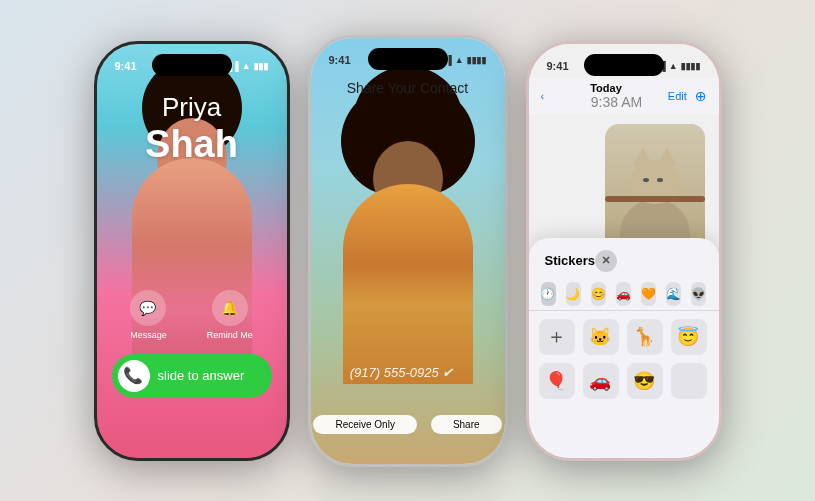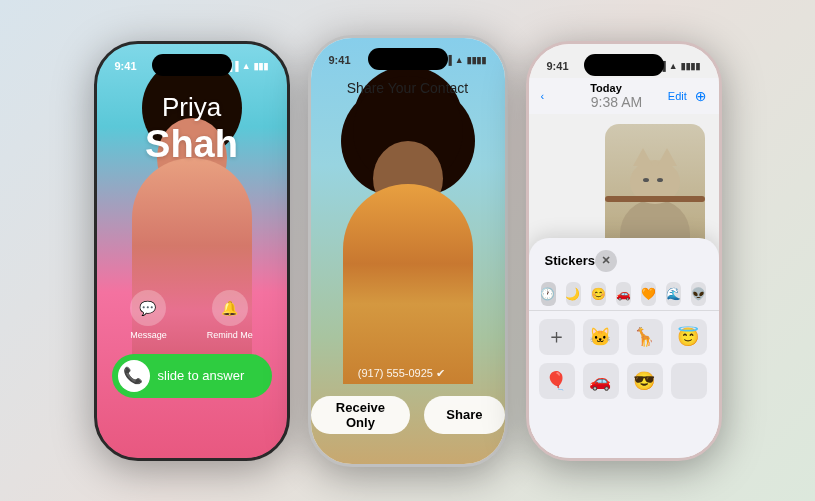--- a/index.html
+++ b/index.html
@@ -176,36 +176,37 @@
       color: #fff;
     }
     .contact-name-2 .first { font-size: 32px; font-weight: 700; text-shadow: 0 1px 6px rgba(0,0,0,0.3); }
     .contact-name-2 .last { font-size: 32px; font-weight: 700; text-shadow: 0 1px 6px rgba(0,0,0,0.3); }
     .contact-phone {
       position: absolute;
       bottom: 84px;
       left: 0; right: 12px;
       text-align: center;
       color: rgba(255,255,255,0.9);
-      font-size: 11px;
+      font-size: 13px;
+      font-style: italic;
     }
     .share-buttons {
       position: absolute;
       bottom: 30px;
       left: 0; right: 0;
       display: flex;
       justify-content: center;
       gap: 14px;
     }
     .share-btn {
       background: rgba(255,255,255,0.92);
       border-radius: 22px;
       padding: 4px 22px;
-      font-size: 13px;
-      font-weight: 700;
+      font-size: 10px;
+      font-weight: 400;
       color: #000;
       border: none;
     }
 
     
     .person-silhouette-2 {
       position: absolute;
       bottom: 80px;
       left: 50%;
       transform: translateX(-50%);

